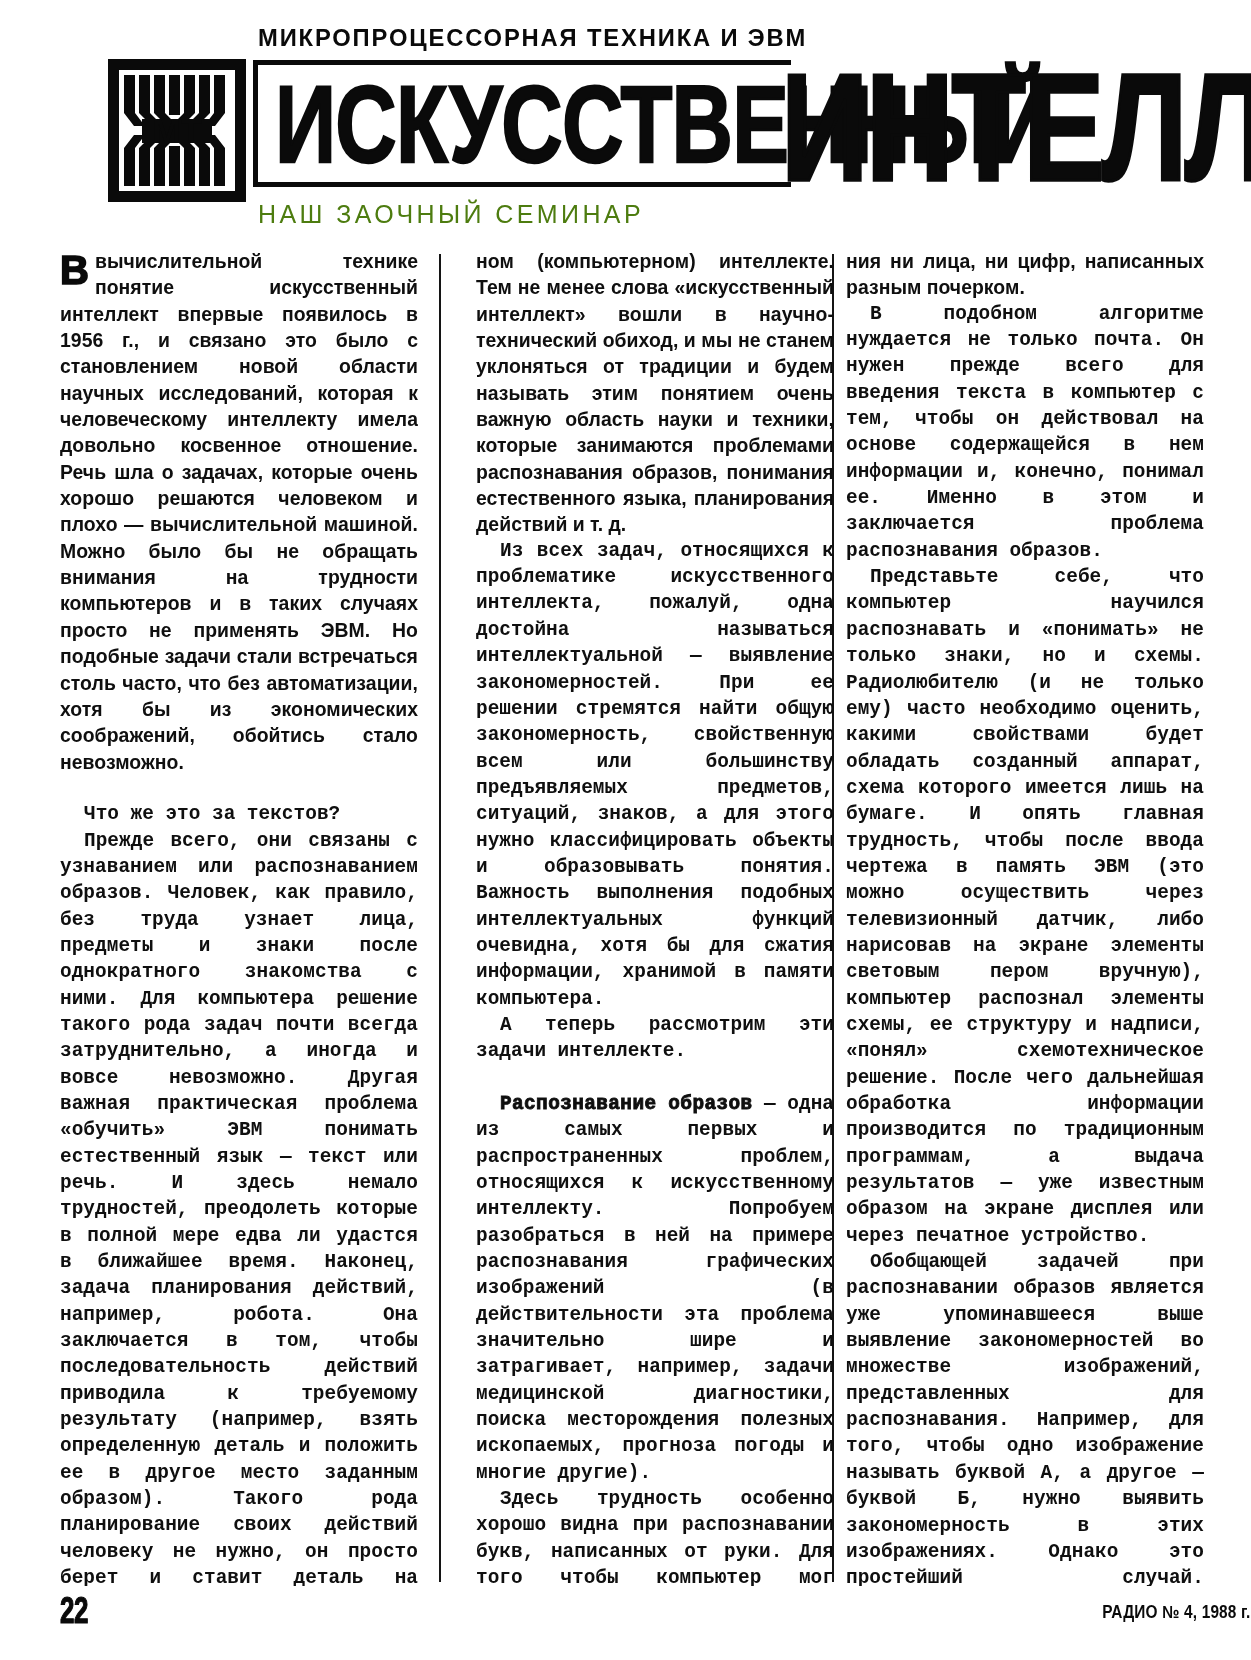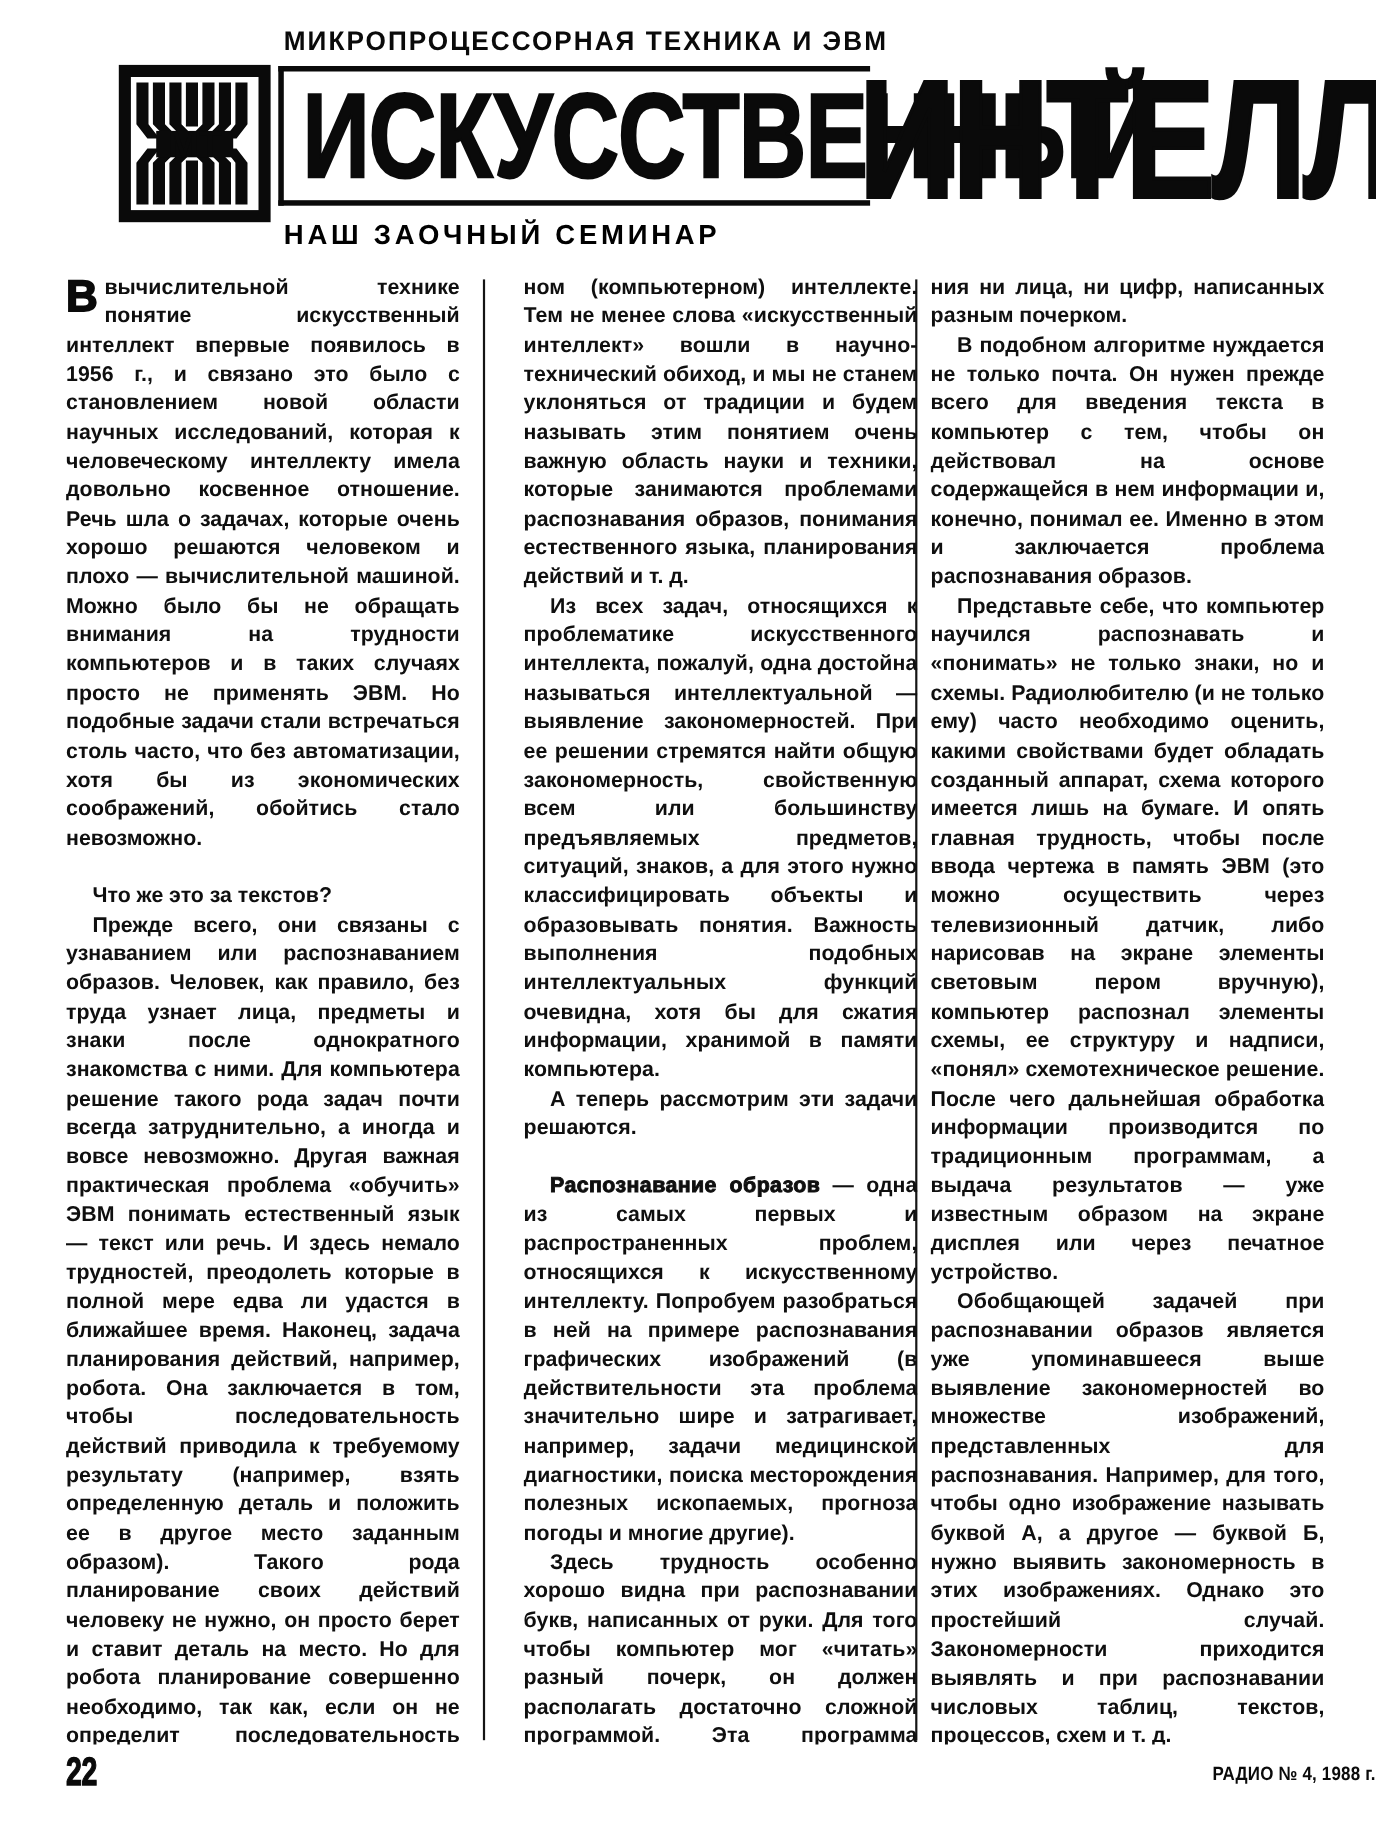--- a/index.html
+++ b/index.html
@@ -96,24 +96,24 @@
     transform: scaleX(0.80);
     transform-origin: left top;
     -webkit-text-stroke: 3.5px #0a0a0a;
   }
 
   .seminar {
     position: absolute;
     left: 212px;
     top: 200px;
     font-size: 25px;
-    font-weight: 700;
+    font-weight: 400;
     letter-spacing: 3.4px;
     white-space: nowrap;
-    color: #000000;
+    color: #4d7c0f;
   }
 
   
   .cols {
     position: absolute;
     left: 0;
     top: 248px;
     width: 1251px;
     height: 1338px;
   }
@@ -143,21 +143,21 @@
     font-size: 19.4px;
     line-height: 26.35px;
     text-align: justify;
     text-justify: inter-word;
     letter-spacing: 0.05px;
     word-spacing: -0.2px;
     font-weight: 700;
     color: #0f0f0f;
     hyphens: none;
   }
-  .col p.indent { text-indent: 24px; }
+  .col p.indent { text-indent: 24px; font-family: Liberation Mono, monospace; }
   .col p.gap { margin-top: 26.3px; }
   .dropcap {
     float: left;
     font-size: 40px;
     line-height: 40px;
     font-weight: 700;
     margin: 2px 6px -2px 0;
     color: #0a0a0a;
     -webkit-text-stroke: 1.6px #0a0a0a;
   }
@@ -262,21 +262,21 @@
     <div class="rule rule-2"></div>
 
     <div class="col col-1">
         <p><span class="dropcap">В</span><span>вычислительной технике понятие искусственный интеллект впервые появилось в 1956 г., и связано это было с становлением новой области научных исследований, которая к человеческому интеллекту имела довольно косвенное отношение. Речь шла о задачах, которые очень хорошо решаются человеком и плохо — вычислительной машиной. Можно было бы не обращать внимания на трудности компьютеров и в таких случаях просто не применять ЭВМ. Но подобные задачи стали встречаться столь часто, что без автоматизации, хотя бы из экономических соображений, обойтись стало невозможно.</span></p>
         <p class="indent gap"><span>Что же это за текстов?</span></p>
         <p class="indent"><span>Прежде всего, они связаны с узнаванием или распознаванием образов. Человек, как правило, без труда узнает лица, предметы и знаки после однократного знакомства с ними. Для компьютера решение такого рода задач почти всегда затруднительно, а иногда и вовсе невозможно. Другая важная практическая проблема «обучить» ЭВМ понимать естественный язык — текст или речь. И здесь немало трудностей, преодолеть которые в полной мере едва ли удастся в ближайшее время. Наконец, задача планирования действий, например, робота. Она заключается в том, чтобы последовательность действий приводила к требуемому результату (например, взять определенную деталь и положить ее в другое место заданным образом). Такого рода планирование своих действий человеку не нужно, он просто берет и ставит деталь на место. Но для робота планирование совершенно необходимо, так как, если он не определит последовательность всех действий, то может разрушить своим манипулятором то, что было сделано ранее. Планирование действий — функция компьютера робота. Чем сложнее эти действия, тем больше объем планирования и тем мощнее необходим компьютер.</span></p>
       </div>
     <div class="col col-2">
         <p><span>ном (компьютерном) интеллекте. Тем не менее слова «искусственный интеллект» вошли в научно-технический обиход, и мы не станем уклоняться от традиции и будем называть этим понятием очень важную область науки и техники, которые занимаются проблемами распознавания образов, понимания естественного языка, планирования действий и т. д.</span></p>
         <p class="indent"><span>Из всех задач, относящихся к проблематике искусственного интеллекта, пожалуй, одна достойна называться интеллектуальной — выявление закономерностей. При ее решении стремятся найти общую закономерность, свойственную всем или большинству предъявляемых предметов, ситуаций, знаков, а для этого нужно классифицировать объекты и образовывать понятия. Важность выполнения подобных интеллектуальных функций очевидна, хотя бы для сжатия информации, хранимой в памяти компьютера.</span></p>
-        <p class="indent"><span>А теперь рассмотрим эти задачи решаются.</span></p>
+        <p class="indent"><span>А теперь рассмотрим эти задачи интеллекте.</span></p>
         <p class="indent gap"><span class="runin">Распознавание образов</span><span> — одна из самых первых и распространенных проблем, относящихся к искусственному интеллекту. Попробуем разобраться в ней на примере распознавания графических изображений (в действительности эта проблема значительно шире и затрагивает, например, задачи медицинской диагностики, поиска месторождения полезных ископаемых, прогноза погоды и многие другие).</span></p>
         <p class="indent"><span>Здесь трудность особенно хорошо видна при распознавании букв, написанных от руки. Для того чтобы компьютер мог «читать» разный почерк, он должен располагать достаточно сложной программой. Эта программа реализует алгоритм, который указывает порядок обработки изображения знака, чтобы выяснить, к какому образу он принадлежит. Здесь образов столько, сколько букв, написанных разными почерками. И тем не менее компьютер должен выделить присущие только данной букве признаки и распознавать ее. Это не в состоянии сделать обычный читающий автомат, сортирующий письма на почте и различающий цифры, написанные по шаблонам. Не случайно бандероли и посылки по-прежнему приходится сортировать вручную, так как нет надежного способа (алгоритма) распознава-</span></p>
       </div>
     <div class="col col-3">
         <p><span>ния ни лица, ни цифр, написанных разным почерком.</span></p>
         <p class="indent"><span>В подобном алгоритме нуждается не только почта. Он нужен прежде всего для введения текста в компьютер с тем, чтобы он действовал на основе содержащейся в нем информации и, конечно, понимал ее. Именно в этом и заключается проблема распознавания образов.</span></p>
         <p class="indent"><span>Представьте себе, что компьютер научился распознавать и «понимать» не только знаки, но и схемы. Радиолюбителю (и не только ему) часто необходимо оценить, какими свойствами будет обладать созданный аппарат, схема которого имеется лишь на бумаге. И опять главная трудность, чтобы после ввода чертежа в память ЭВМ (это можно осуществить через телевизионный датчик, либо нарисовав на экране элементы световым пером вручную), компьютер распознал элементы схемы, ее структуру и надписи, «понял» схемотехническое решение. После чего дальнейшая обработка информации производится по традиционным программам, а выдача результатов — уже известным образом на экране дисплея или через печатное устройство.</span></p>
         <p class="indent"><span>Обобщающей задачей при распознавании образов является уже упоминавшееся выше выявление закономерностей во множестве изображений, представленных для распознавания. Например, для того, чтобы одно изображение называть буквой А, а другое — буквой Б, нужно выявить закономерность в этих изображениях. Однако это простейший случай. Закономерности приходится выявлять и при распознавании числовых таблиц, текстов, процессов, схем и т. д.</span></p>
       </div>
   </div>

